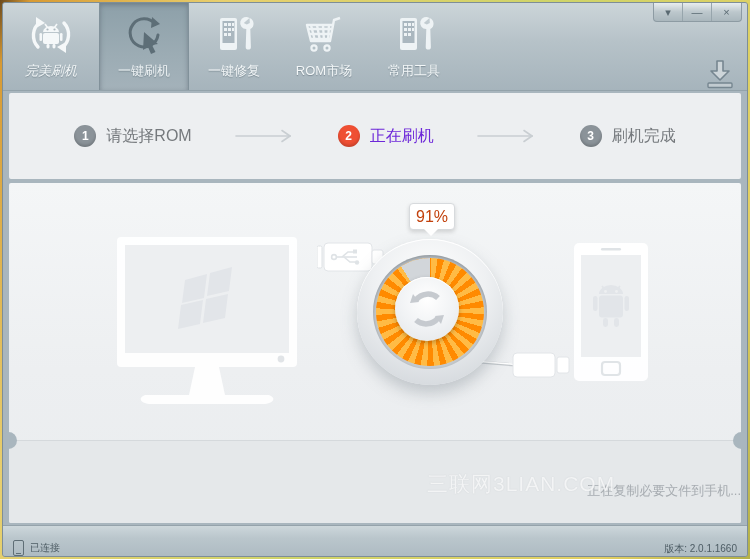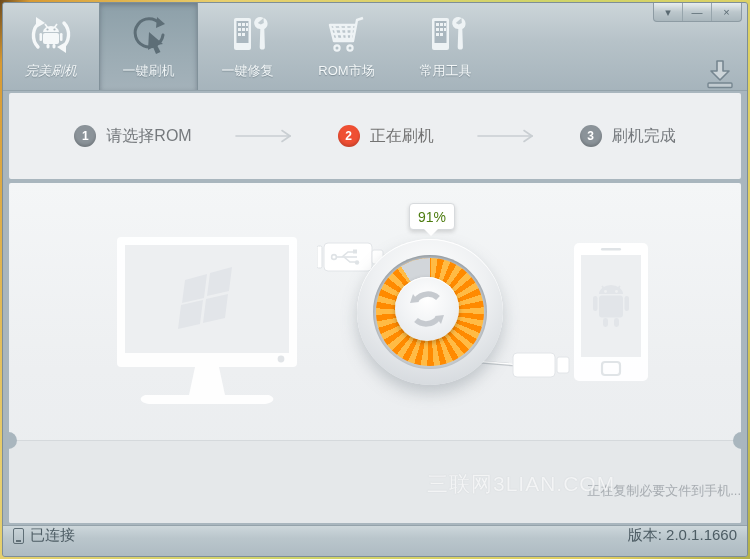--- a/index.html
+++ b/index.html
@@ -9,21 +9,21 @@
     background:linear-gradient(115deg,#6b4a1e 0%,#d89a33 3%,#e8cf6e 22%,#cfd469 55%,#e3cf62 85%,#b4b14a 100%); }
 
   
   #win { position:absolute; left:2px; top:2px; width:746px; height:555px;
     background:#a9b6be; border:1px solid #7e8e97; border-radius:3px; overflow:hidden; }
 
   
   #toolbar { position:absolute; left:0; top:0; width:744px; height:88px;
     background:linear-gradient(#ccd5d9 0%,#b6c2c8 45%,#a6b4bc 100%);
     border-bottom:1px solid #93a2aa; display:flex; align-items:stretch; }
-  .tb-item { width:99px; height:100%; display:flex; flex-direction:column;
+  .tb-item { width:90px; height:100%; display:flex; flex-direction:column;
     align-items:center; justify-content:flex-start; padding-top:9px; cursor:pointer; }
   .tb-item .ic { height:46px; display:flex; align-items:center; justify-content:center; }
   .tb-item .lbl { margin-top:4px; font-size:13px; color:#f3f7f8;
     text-shadow:0 1px 1px rgba(90,105,115,.55); white-space:nowrap; }
   .tb-item.sel { background:linear-gradient(#8da0a9 0%,#9cacb4 60%,#a4b2ba 100%);
     border-left:1px solid #81919a; border-right:1px solid #81919a;
     box-shadow:inset 0 2px 5px rgba(70,85,95,.45); }
   .tb-item.sel .lbl { color:#eef3f5; }
   #logo-item { width:96px;font-style:italic; }
 
@@ -41,21 +41,21 @@
   
   #steps { position:absolute; left:6px; top:90px; width:732px; height:86px;
     background:#edeff1; border-radius:2px; display:flex; align-items:center;
     justify-content:center; column-gap:42px; }
   .step { display:flex; align-items:center; column-gap:10px; }
   .badge { width:22px; height:22px; border-radius:50%; background:#8b9399;
     color:#fff; font-size:12px; font-weight:bold; display:flex; align-items:center;
     justify-content:center; box-shadow:inset 0 -2px 3px rgba(0,0,0,.18); }
   .step .s-lbl { font-size:16px; color:#75797d; }
   .step.active .badge { background:#ef4f33; }
-  .step.active .s-lbl { color:#737373; }
+  .step.active .s-lbl { color:#6d28d9; }
   .arrow-ic { width:62px; height:14px; }
 
   
   #main { position:absolute; left:6px; top:180px; width:732px; height:340px;
     background:linear-gradient(#f4f6f7 0%,#edeff1 55%,#e9ecee 100%); border-radius:2px; }
   #main-lower { position:absolute; left:0; right:0; top:257px; bottom:0;
     background:#e5e8ea; border-top:1px solid #d5d9dc; border-radius:0 0 2px 2px; }
   .notch { position:absolute; width:17px; height:17px; border-radius:50%;
     background:#a9b6be; top:249px; }
   .notch.l { left:-9px; } .notch.r { right:-9px; }
@@ -76,40 +76,40 @@
   #prog-gap { position:absolute; inset:0; border-radius:50%; }
   #prog-inner { position:absolute; left:22px; top:22px; width:64px; height:64px; border-radius:50%;
     background:radial-gradient(circle at 50% 35%,#ffffff 0%,#f0f2f4 55%,#e2e5e8 100%);
     box-shadow:0 2px 5px rgba(0,0,0,.25), inset 0 1px 0 #fff;
     display:flex; align-items:center; justify-content:center; }
 
   
   #tooltip { position:absolute; left:400px; top:20px; width:46px; height:27px;
     background:#fff; border:1px solid #d7dadd; border-radius:4px;
     box-shadow:0 2px 4px rgba(0,0,0,.15); display:flex; align-items:center;
-    justify-content:center; font-size:14px; color:#4d7c0f; }
+    justify-content:center; font-size:16px; color:#c2410c; }
   #tooltip::after { content:""; position:absolute; left:14px; bottom:-7px;
     border:7px solid transparent; border-top-color:#fff; border-bottom:none; }
 
   
   #usb-left  { position:absolute; left:308px; top:58px; width:92px; height:32px; }
   #usb-right { position:absolute; left:458px; top:166px; width:104px; height:30px; }
 
   
   #status-line { position:absolute; left:0; right:0; top:299px; text-align:right;
     font-size:13px; color:#a7acb1; }
   #watermark { position:absolute; left:418px; top:287px; font-size:21px;
     color:rgba(255,255,255,.78); letter-spacing:1px; white-space:nowrap;
     text-shadow:0 0 1px rgba(170,176,182,.55); }
 
   
   #statusbar { position:absolute; left:0; right:0; bottom:0; height:31px;
     background:linear-gradient(#cdd7db 0%,#bac6cc 40%,#aebbc2 100%);
-    border-top:1px solid #95a3ab; display:flex; align-items:flex-start;
-    padding:0 10px; font-size:15px; color:#4d5c64; }
+    border-top:1px solid #95a3ab; display:flex; align-items:flex-end;
+    padding:0 10px; font-size:10px; color:#4d5c64; }
   #conn { display:flex; align-items:center; column-gap:6px; }
   #conn-ic { width:11px; height:16px; border:1.5px solid #5f6e76; border-radius:2px;
     position:relative; }
   #conn-ic::after { content:""; position:absolute; left:2px; right:2px; bottom:1px;
     height:1.5px; background:#5f6e76; }
   #version { margin-left:auto; }
 
   svg { display:block; }
 </style>
 </head>

